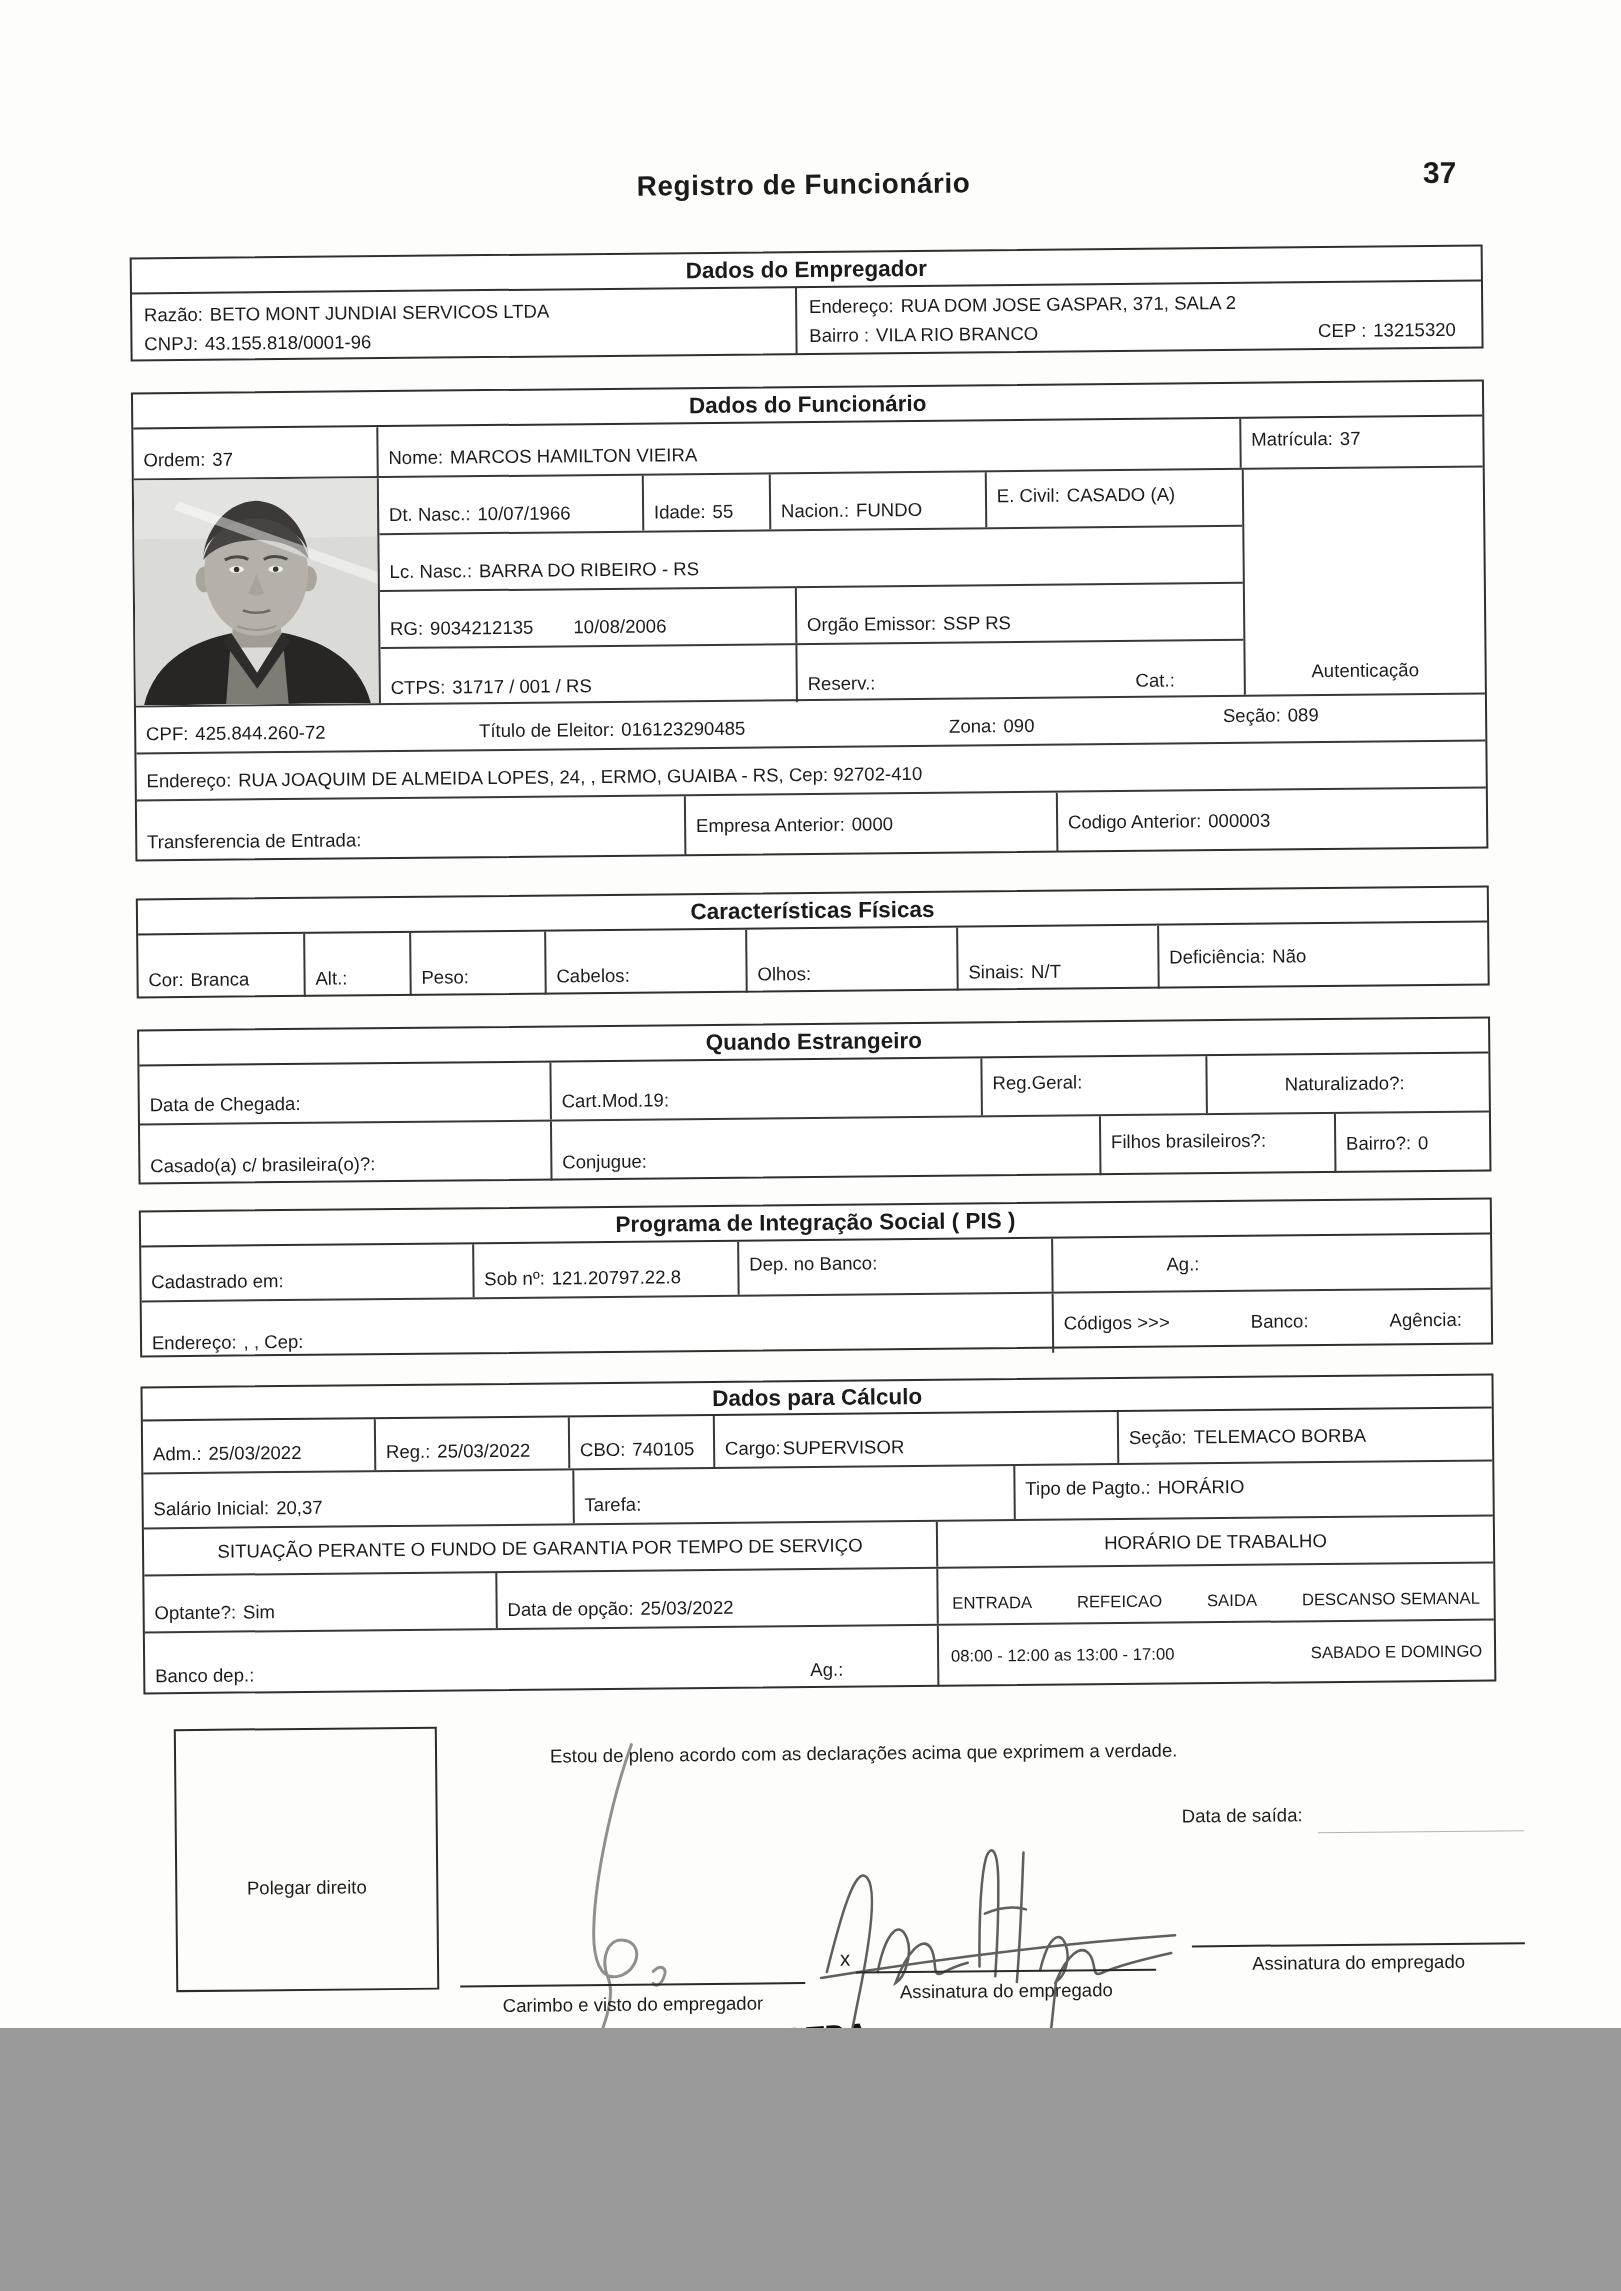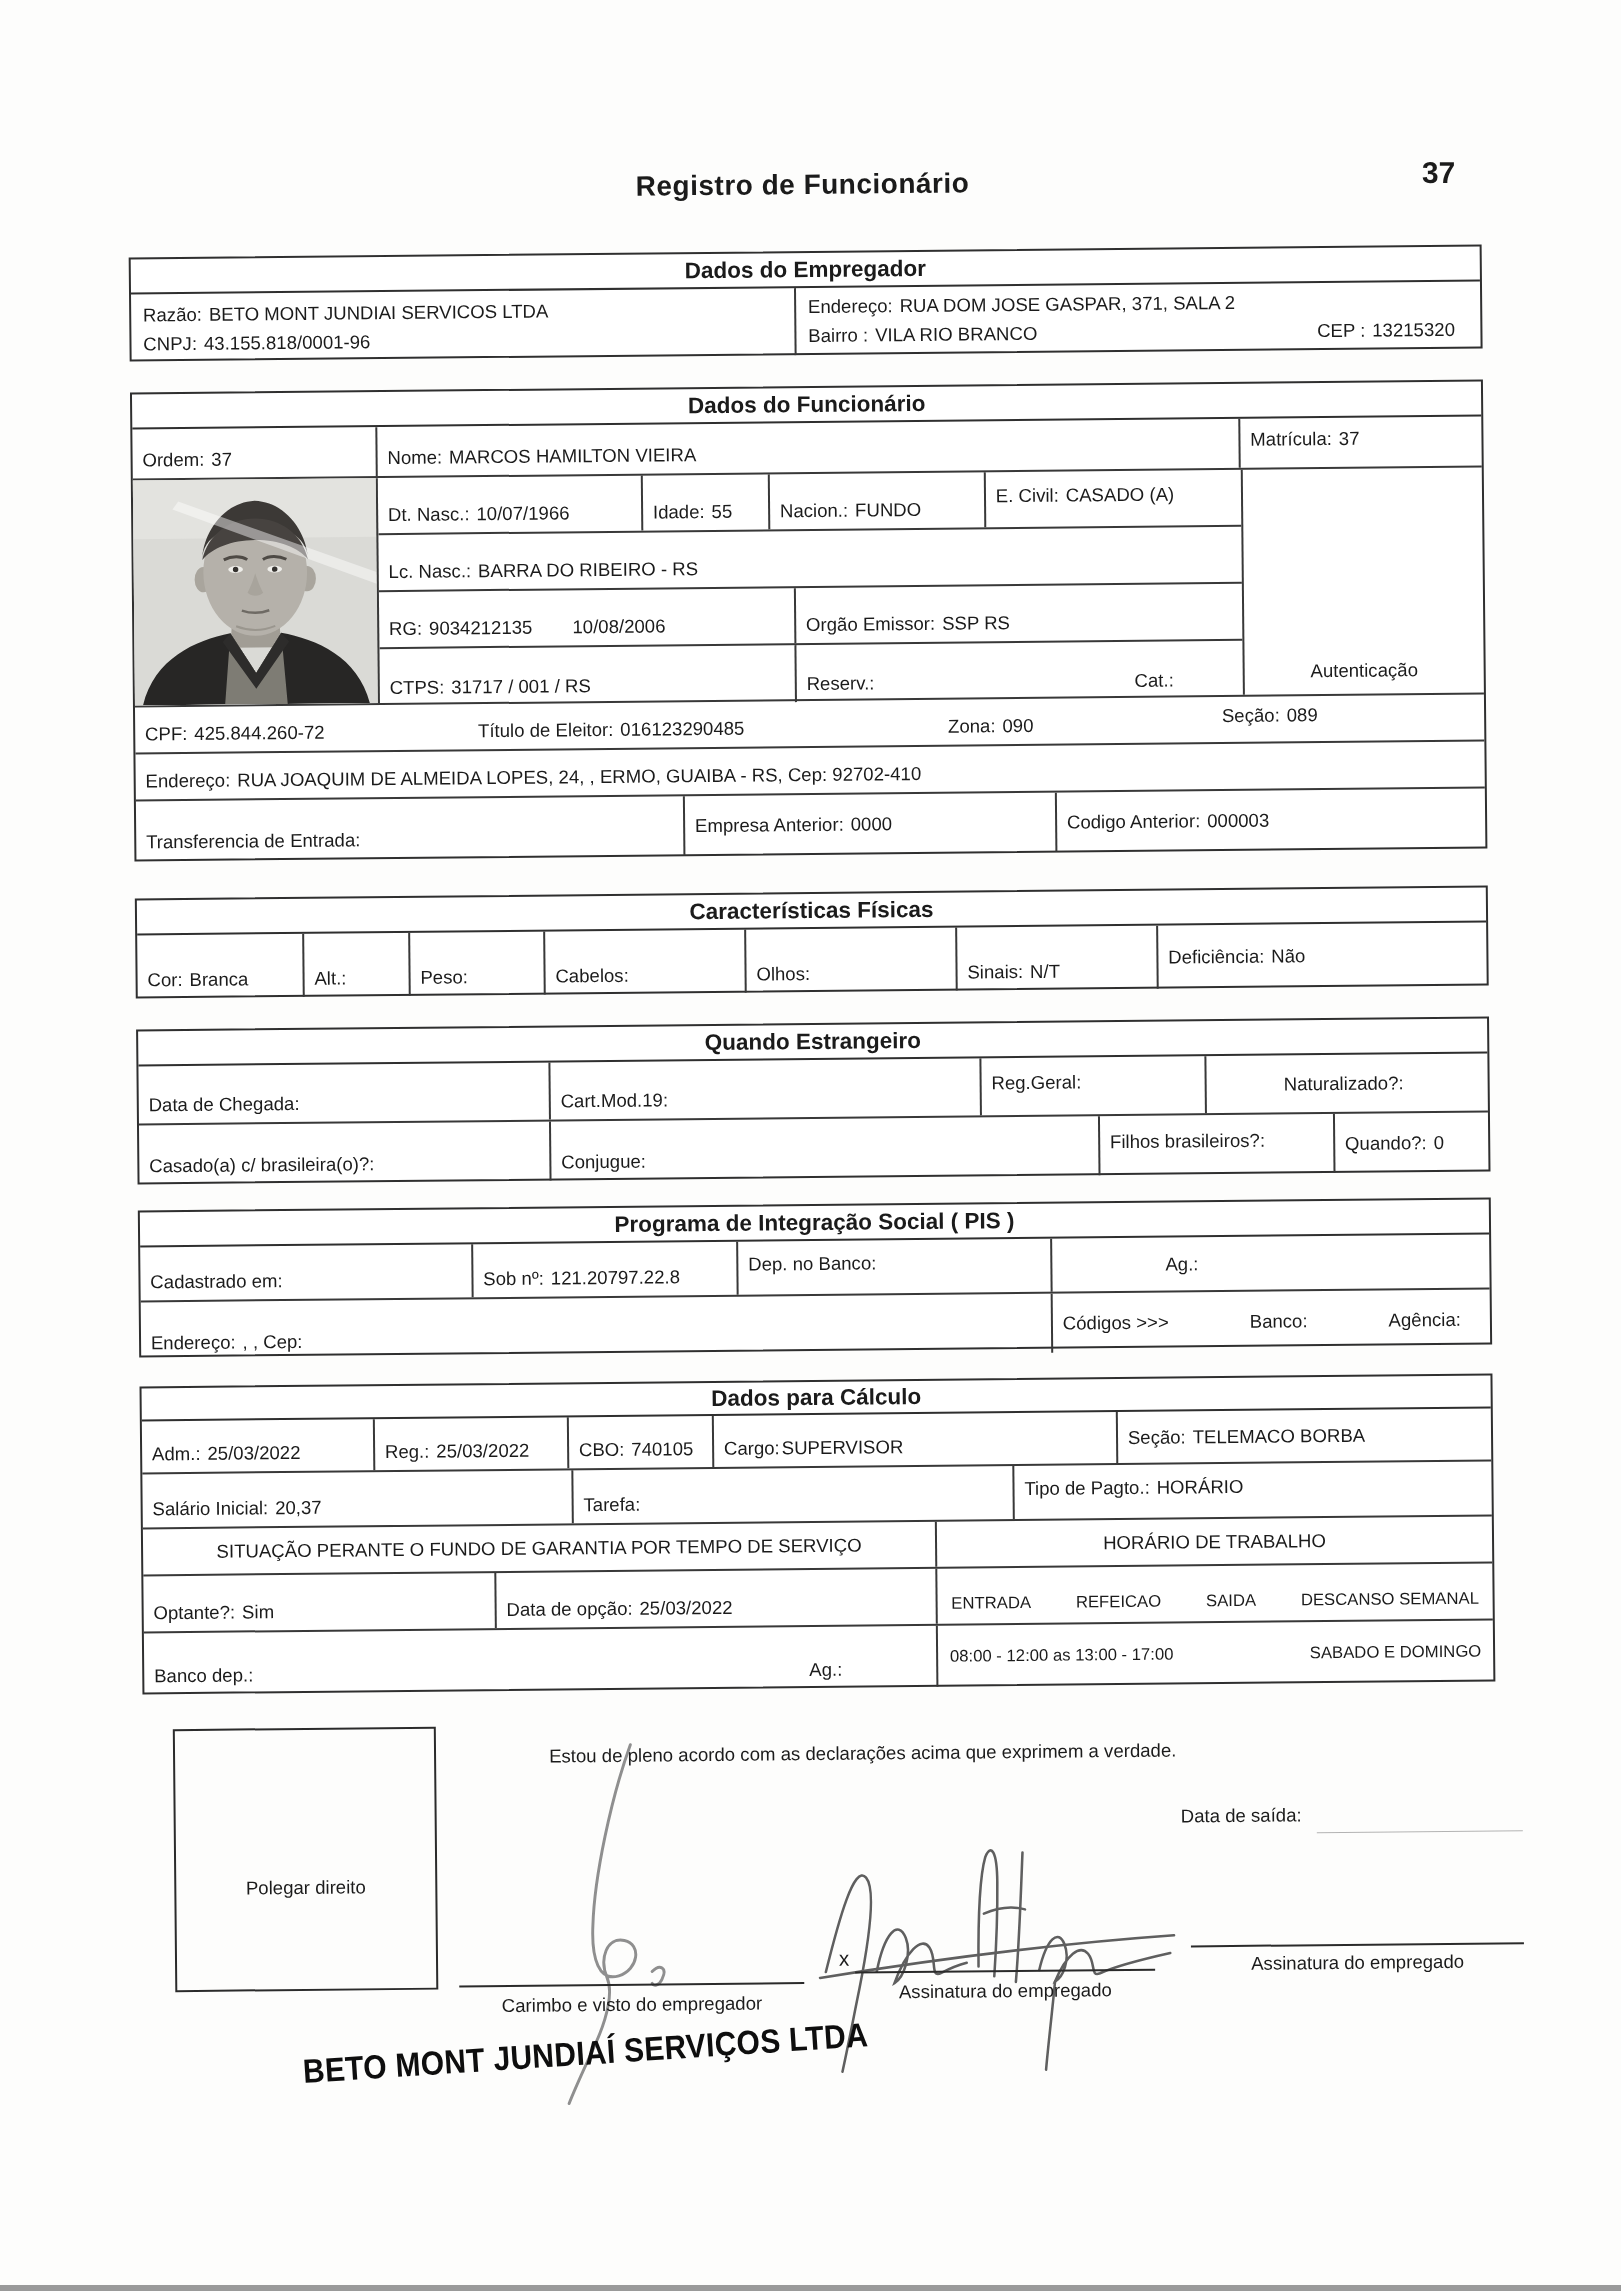--- a/index.html
+++ b/index.html
@@ -1,16 +1,16 @@
 <!DOCTYPE html>
 <html><head>
 <meta charset="utf-8">
 <style>
   html,body{margin:0;padding:0;background:#9a9a9a;}
-  .page{position:relative;width:1621px;height:2285px;margin:0 auto;background:#fdfdfc;
+  .page{position:relative;width:1621px;height:2028px;margin:0 auto;background:#fdfdfc;
         font-family:"Liberation Sans",sans-serif;color:#1b1b1b;overflow:hidden;}
   .sheet{position:absolute;inset:0;transform:rotate(-0.55deg);transform-origin:50% 40%;}
   .doc-title{position:absolute;top:169px;left:135px;width:1349px;text-align:center;
              font-size:28px;font-weight:bold;letter-spacing:0.5px;}
   .page-number{position:absolute;top:162px;left:1429px;font-size:30px;font-weight:bold;}
   .box{position:absolute;left:135px;width:1349px;border:2px solid #2f2f2f;box-sizing:content-box;background:#fff;}
   .sec-header{height:33px;border-bottom:2px solid #2f2f2f;display:flex;align-items:center;
               justify-content:center;font-weight:bold;font-size:22.5px;}
   .row{display:flex;border-bottom:2px solid #383838;box-sizing:border-box;}
   .row.last{border-bottom:none;}
@@ -268,21 +268,21 @@
       <div class="c" style="width:412px;">
         <span class="l">Casado(a) c/ brasileira(o)?:</span>
       </div>
       <div class="c" style="width:549px;">
         <span class="l">Conjugue:</span>
       </div>
       <div class="c" style="width:235px;align-items:center;">
         <span class="l">Filhos brasileiros?:</span>
       </div>
       <div class="c nb mid" style="flex:1;">
-        <span class="l">Quando?:</span>
+        <span class="l">Bairro?:</span>
             <span>0</span>
       </div>
     </div>
   </section>
 
   <section class="box" style="top:1204px;height:143px;">
     <div class="sec-header">Programa de Integração Social ( PIS )</div>
     <div class="row" style="height:55px;">
       <div class="c" style="width:333px;">
         <span class="l">Cadastrado em:</span>

